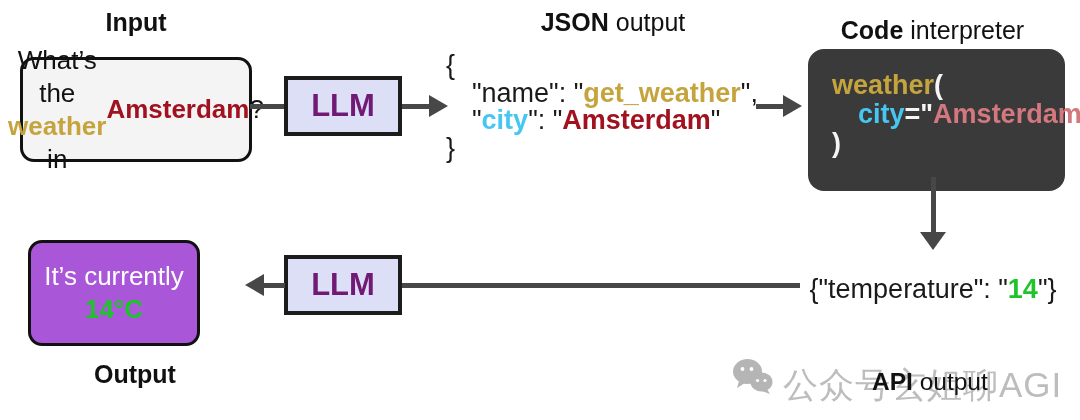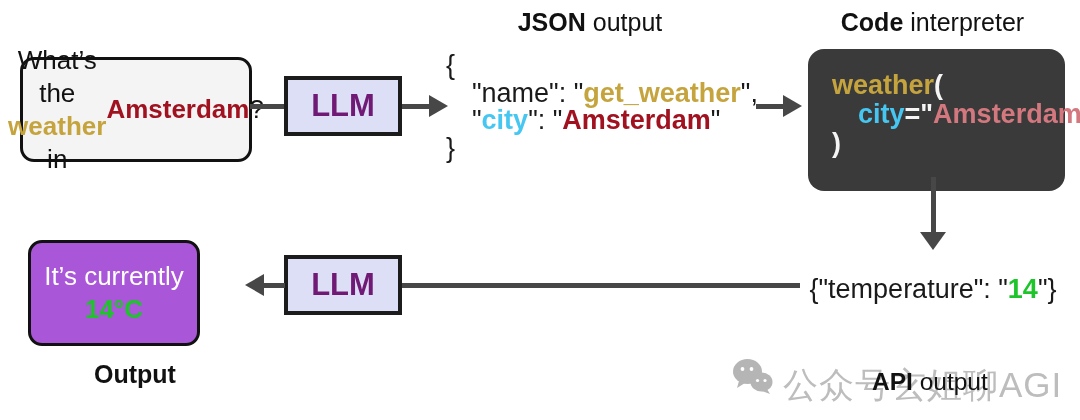--- a/index.html
+++ b/index.html
@@ -74,30 +74,30 @@
   #head-llm1-json   { left: 429px; top: 95px; }
   #line-json-code   { left: 756px; top: 104px; width: 28px; }
   #head-json-code   { left: 783px; top: 95px; }
   #line-code-down   { left: 931px; top: 177px; height: 56px; }
   #head-code-down   { left: 920px; top: 232px; }
   #line-api-llm2    { left: 402px; top: 283px; width: 398px; }
   #head-llm2-out    { left: 245px; top: 274px; }
   #line-llm2-out    { left: 263px; top: 283px; width: 22px; }
 
   
-  #json-title { left: 470px; top: 8px; width: 240px; }
+  #json-title { left: 493px; top: 8px; width: 240px; }
   #json-block {
     left: 446px; top: 52px;
     font-size: 27px; line-height: 27.5px; color: #1a1a1a;
     white-space: nowrap;
   }
   #json-block .indent { padding-left: 26px; }
 
   
-  #code-title { left: 800px; top: 8px; width: 265px; }
+  #code-title { left: 800px; top: 16px; width: 265px; }
   #code-box {
     left: 808px; top: 35px; width: 257px; height: 142px;
     background: #3a3a3a;
     border-radius: 16px;
     padding: 22px 0 0 24px;
     font-size: 27px; font-weight: bold; line-height: 29px;
     color: #f5f5f5; white-space: nowrap; margin-top: 14px;
   }
   #code-box .indent { padding-left: 26px; }
 
@@ -129,20 +129,21 @@
     left: 872px; top: 368px;
     font-size: 24.5px; color: #111111; white-space: nowrap;
   }
   #wechat-icon-wrap { left: 732px; top: 358px; width: 41px; height: 36px; }
 </style>
 </head>
 <body>
 
 <div id="canvas">
 
+  <div class="abs section-title bold" id="input-title">Input</div>
 
   <div class="abs" id="input-box">
     <div><span>What’s the </span><span class="gold">weather</span><span> in</span></div>
     <div><span class="red">Amsterdam</span><span>?</span></div>
   </div>
 
   <div class="abs hline" id="conn-input-llm"></div>
 
   <div class="abs llm-box" id="llm1">
     <span>LLM</span>

